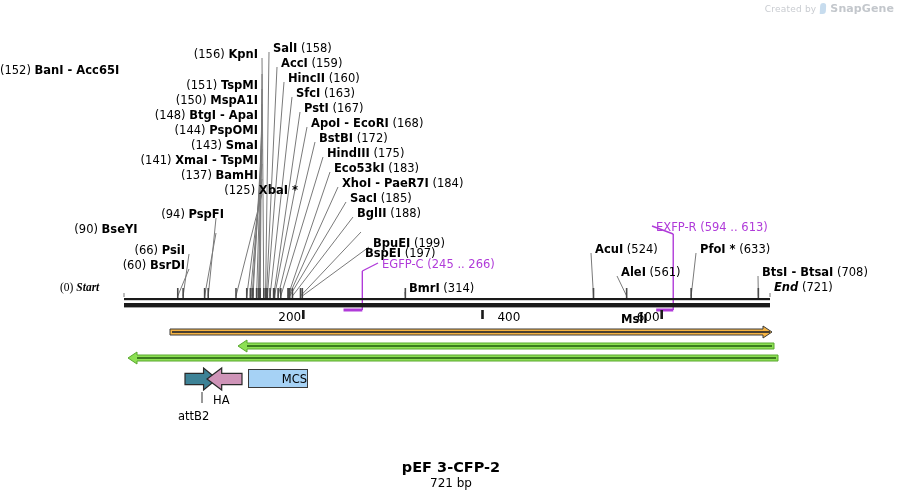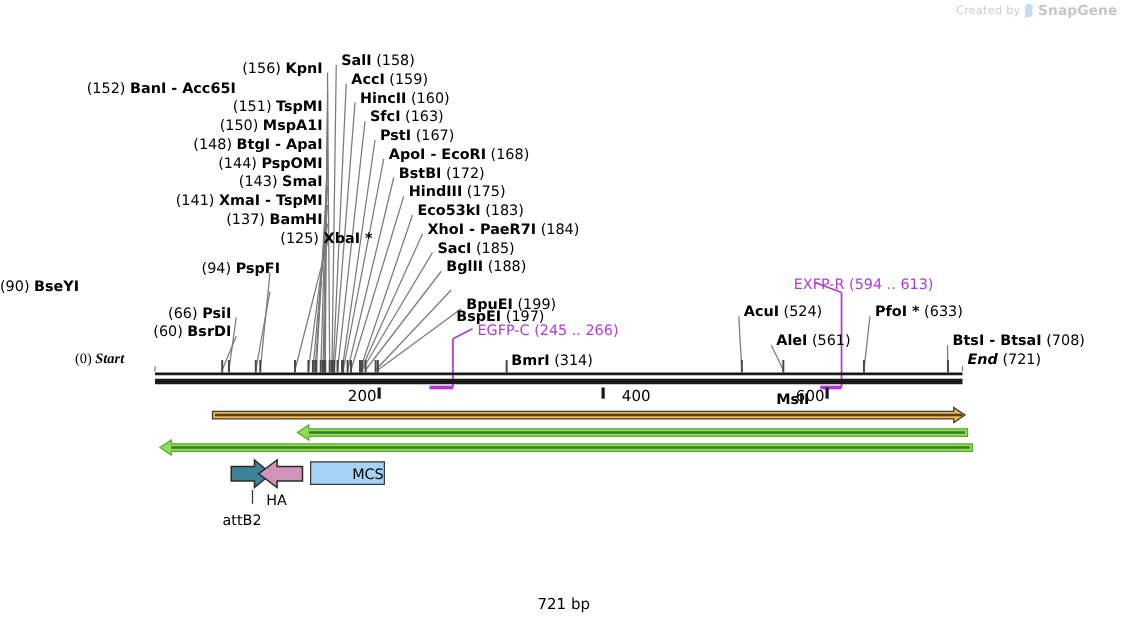--- a/index.html
+++ b/index.html
@@ -205,31 +205,31 @@
     <g id="featshapes">
         <path d="M185,373.28 L203.56,373.28 L203.56,368 L217,379 L203.56,390 L203.56,384.72 L185,384.72 Z" fill="#3d8296" stroke="#2a2a2a" stroke-width="1.2"></path>
         <path d="M242,373.28 L221.7,373.28 L221.7,368 L207,379 L221.7,390 L221.7,384.72 L242,384.72 Z" fill="#cf94b8" stroke="#2a2a2a" stroke-width="1.2"></path>
       </g>
 
     <line x1="202" y1="392" x2="202" y2="403" stroke="#333" stroke-width="1"></line>
   </svg>
 
   <div id="sitelabels">
       <div class="lbl " style="top: 48px; left: 0px; width: 258px; text-align: right;"><span class="pos">(156)</span> <span class="nm">KpnI</span></div>
-      <div class="lbl " style="top: 64px; left: 0px; width: 258px; text-align: center;"><span class="pos">(152)</span> <span class="nm">BanI  -  Acc65I</span></div>
+      <div class="lbl " style="top: 64px; left: 0px; width: 258px; text-align: left;"><span class="pos">(152)</span> <span class="nm">BanI  -  Acc65I</span></div>
       <div class="lbl " style="top: 79px; left: 0px; width: 258px; text-align: right;"><span class="pos">(151)</span> <span class="nm">TspMI</span></div>
       <div class="lbl " style="top: 94px; left: 0px; width: 258px; text-align: right;"><span class="pos">(150)</span> <span class="nm">MspA1I</span></div>
       <div class="lbl " style="top: 109px; left: 0px; width: 258px; text-align: right;"><span class="pos">(148)</span> <span class="nm">BtgI  -  ApaI</span></div>
       <div class="lbl " style="top: 124px; left: 0px; width: 258px; text-align: right;"><span class="pos">(144)</span> <span class="nm">PspOMI</span></div>
       <div class="lbl " style="top: 139px; left: 0px; width: 258px; text-align: right;"><span class="pos">(143)</span> <span class="nm">SmaI</span></div>
       <div class="lbl " style="top: 154px; left: 0px; width: 258px; text-align: right;"><span class="pos">(141)</span> <span class="nm">XmaI  -  TspMI</span></div>
       <div class="lbl " style="top: 169px; left: 0px; width: 258px; text-align: right;"><span class="pos">(137)</span> <span class="nm">BamHI</span></div>
       <div class="lbl " style="top: 184px; left: 0px; width: 298px; text-align: right;"><span class="pos">(125)</span> <span class="nm">XbaI *</span></div>
       <div class="lbl " style="top: 208px; left: 12px; width: 212px; text-align: right;"><span class="pos">(94)</span> <span class="nm">PspFI</span></div>
-      <div class="lbl " style="top: 223px; left: 0px; width: 212px; text-align: left;"><span class="pos">(90)</span> <span class="nm">BseYI</span></div>
+      <div class="lbl " style="top: 223px; left: 0px; width: 212px; text-align: center;"><span class="pos">(90)</span> <span class="nm">BseYI</span></div>
       <div class="lbl " style="top: 244px; left: 0px; width: 185px; text-align: right;"><span class="pos">(66)</span> <span class="nm">PsiI</span></div>
       <div class="lbl " style="top: 259px; left: 0px; width: 185px; text-align: right;"><span class="pos">(60)</span> <span class="nm">BsrDI</span></div>
       <div class="lbl " style="top: 42px; left: 273px;"><span class="nm">SalI</span> <span class="pos">(158)</span></div>
       <div class="lbl " style="top: 57px; left: 281px;"><span class="nm">AccI</span> <span class="pos">(159)</span></div>
       <div class="lbl " style="top: 72px; left: 288px;"><span class="nm">HincII</span> <span class="pos">(160)</span></div>
       <div class="lbl " style="top: 87px; left: 296px;"><span class="nm">SfcI</span> <span class="pos">(163)</span></div>
       <div class="lbl " style="top: 102px; left: 304px;"><span class="nm">PstI</span> <span class="pos">(167)</span></div>
       <div class="lbl " style="top: 117px; left: 311px;"><span class="nm">ApoI  -  EcoRI</span> <span class="pos">(168)</span></div>
       <div class="lbl " style="top: 132px; left: 319px;"><span class="nm">BstBI</span> <span class="pos">(172)</span></div>
       <div class="lbl " style="top: 147px; left: 327px;"><span class="nm">HindIII</span> <span class="pos">(175)</span></div>
@@ -241,34 +241,35 @@
       <div class="lbl " style="top: 237px; left: 373px;"><span class="nm">BpuEI</span> <span class="pos">(199)</span></div>
       <div class="lbl " style="top: 282px; left: 409px;"><span class="nm">BmrI</span> <span class="pos">(314)</span></div>
       <div class="lbl " style="top: 243px; left: 595px;"><span class="nm">AcuI</span> <span class="pos">(524)</span></div>
       <div class="lbl " style="top: 266px; left: 621px;"><span class="nm">AleI</span> <span class="pos">(561)</span></div>
       <div class="lbl " style="top: 281px; left: 621px; margin-top: 32px;"><span class="nm">MslI</span></div>
       <div class="lbl " style="top: 243px; left: 700px;"><span class="nm">PfoI *</span> <span class="pos">(633)</span></div>
       <div class="lbl " style="top: 266px; left: 762px;"><span class="nm">BtsI  -  BtsaI</span> <span class="pos">(708)</span></div>
       <div class="lbl terminus" style="top: 281px; left: 60px; font-family: Liberation Serif, serif;"><span class="pos">(0)</span> <span class="nm">Start</span></div>
       <div class="lbl terminus" style="top: 281px; left: 774px;"><span class="nm">End</span> <span class="pos">(721)</span></div>
       <div class="lbl feat" style="top: 258px; left: 382px;"><span class="nm">EGFP-C</span> <span class="pos">(245 .. 266)</span></div>
-      <div class="lbl feat" style="top: 221px; left: 635px;"><span class="nm">EXFP-R</span> <span class="pos">(594 .. 613)</span></div>
+      <div class="lbl feat" style="top: 221px; left: 656px;"><span class="nm">EXFP-R</span> <span class="pos">(594 .. 613)</span></div>
     </div>
 
   <div id="rulernums">
       <div class="ruler-num" style="top: 311px; left: 273.196px; width: 28px; text-align: right;">200</div>
       <div class="ruler-num" style="top: 311px; left: 452.391px; width: 28px; text-align: right; margin-left: 40px;">400</div>
       <div class="ruler-num" style="top: 311px; left: 631.587px; width: 28px; text-align: right;">600</div>
     </div>
 
   <div id="featboxes">
       <div class="mcs-box" style="left: 248px; top: 369px; width: 60px; height: 19px; background: rgb(166, 210, 245); border-color: rgb(58, 58, 58);">
         <span>MCS</span>
       </div>
     </div>
   <div id="featlabels">
       <div class="feat-txt" style="left: 213px; top: 394px;">HA</div>
       <div class="feat-txt" style="left: 178px; top: 410px;">attB2</div>
     </div>
 
+  <div class="title" style="top:459px;left:0;">pEF 3-CFP-2</div>
   <div class="subtitle" style="top:476px;left:0;">721 bp</div>
 
 </div>
 
 </body></html>

